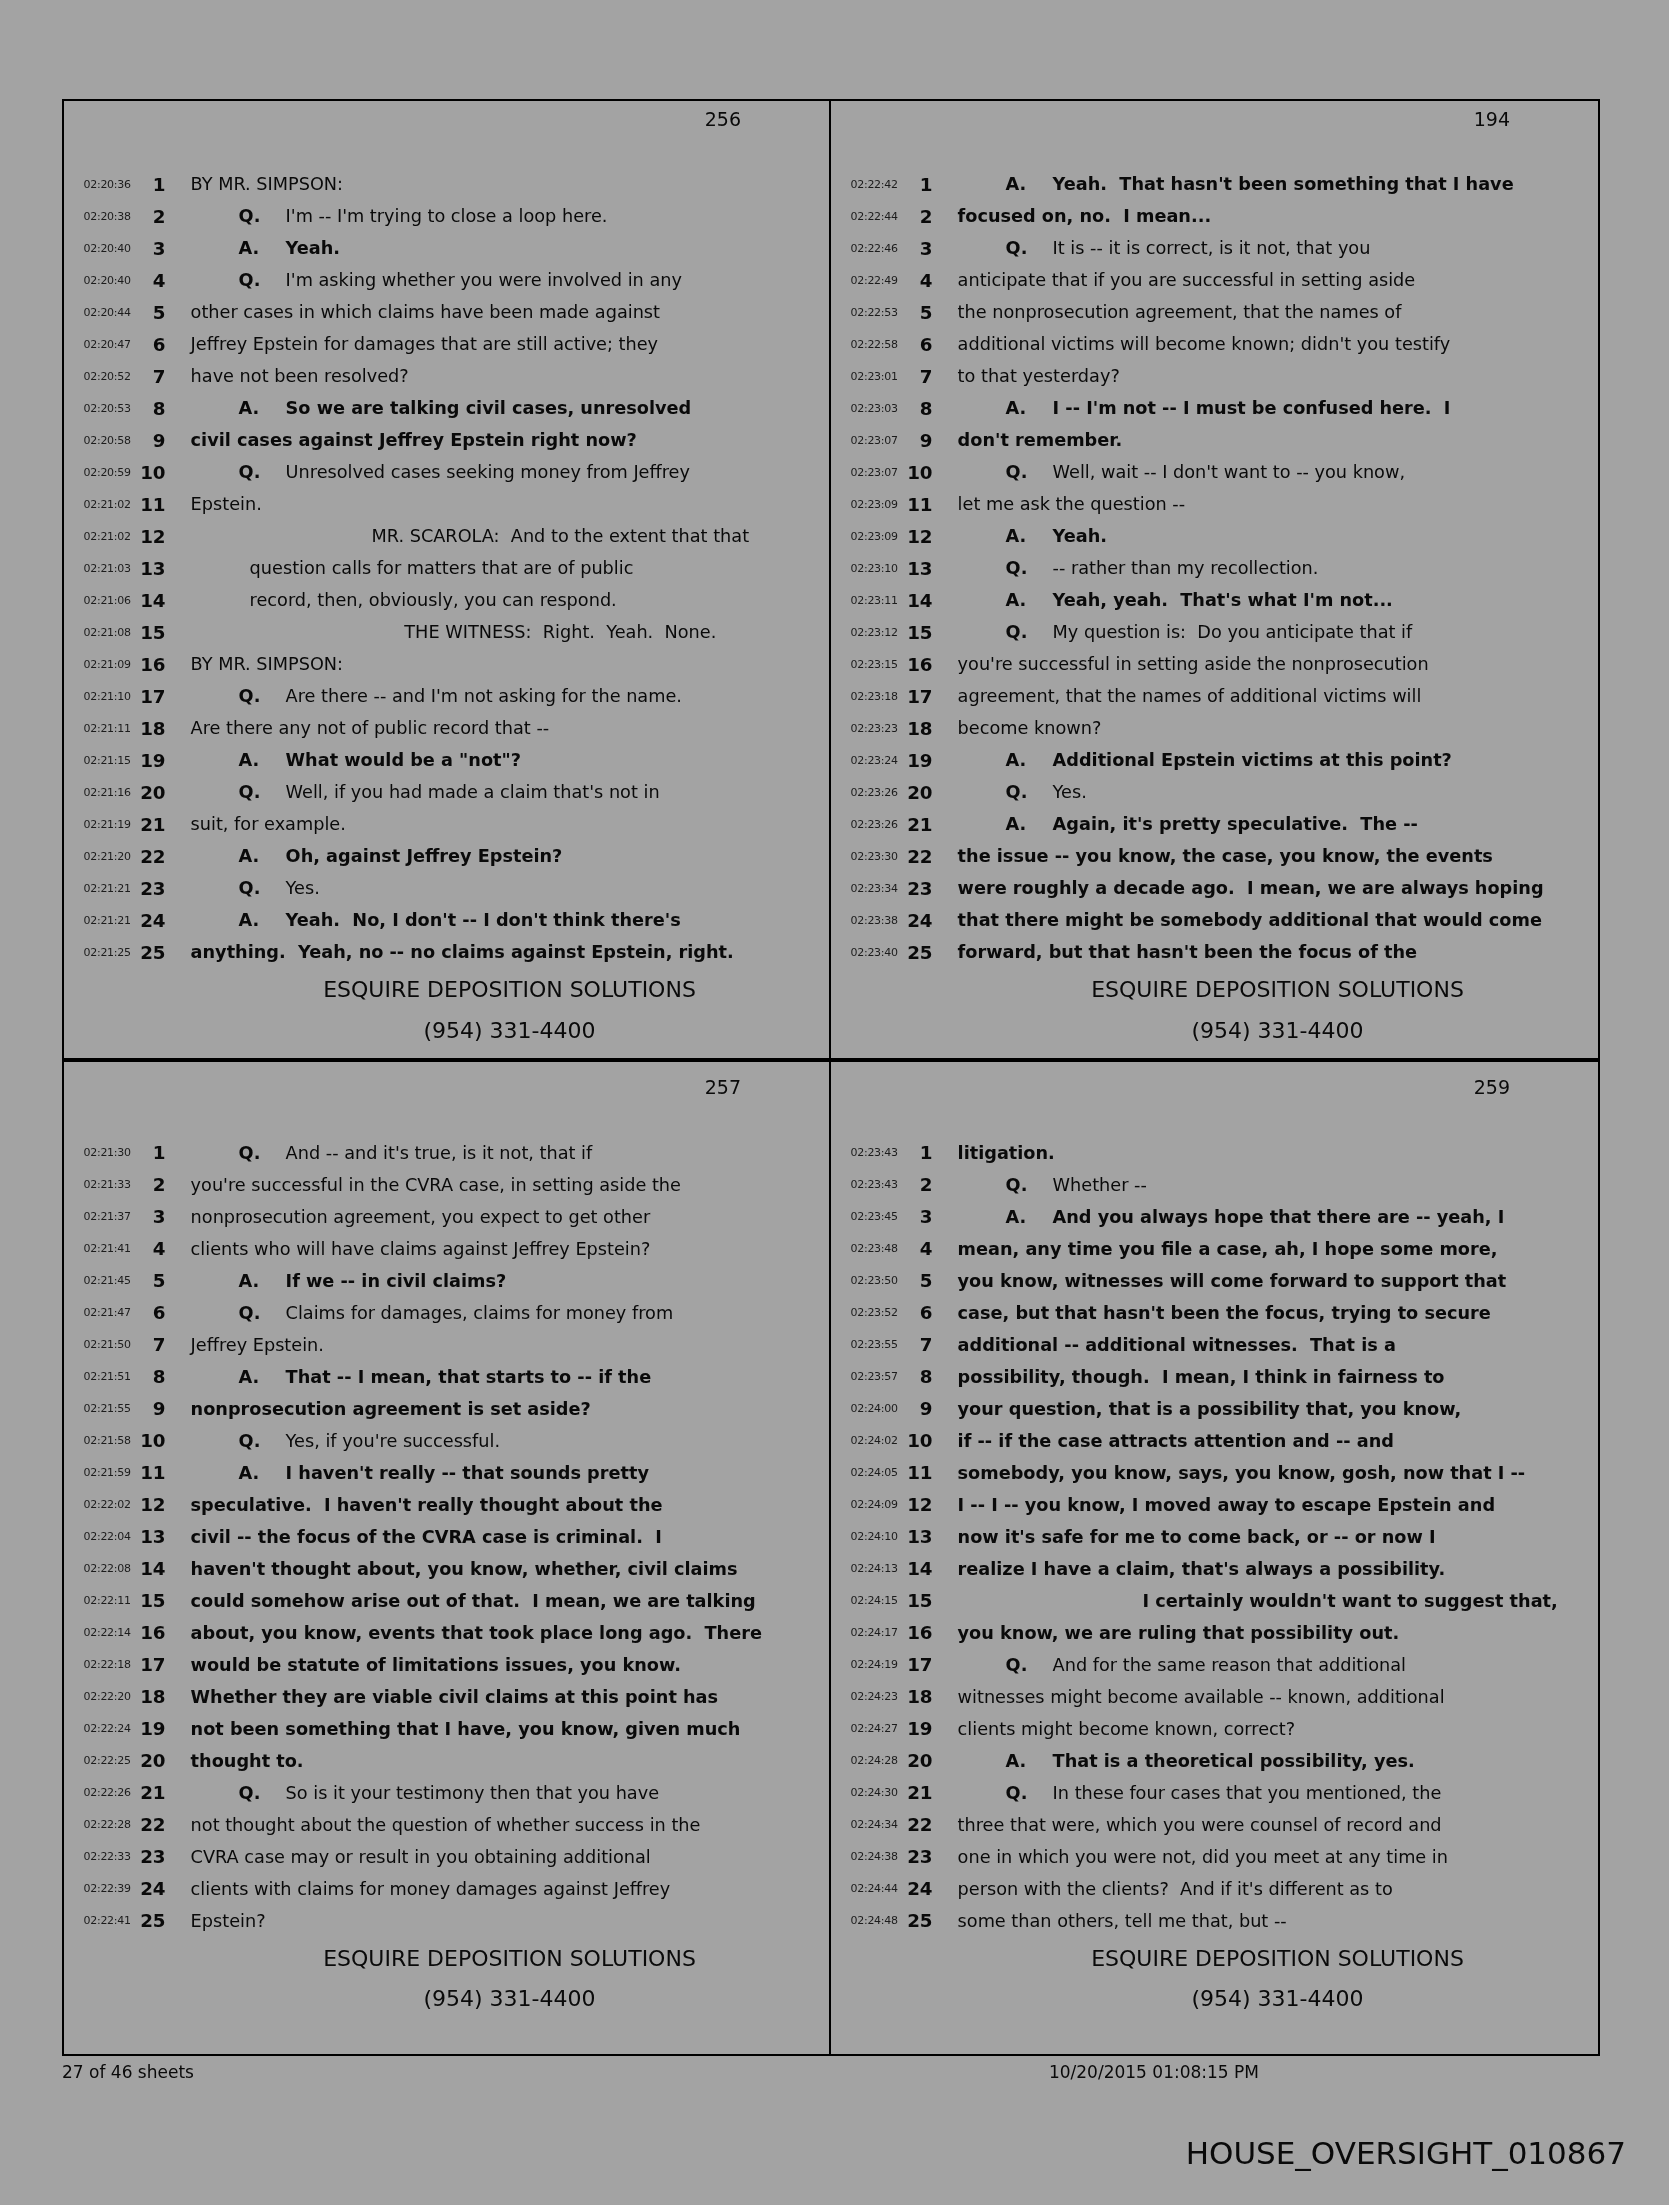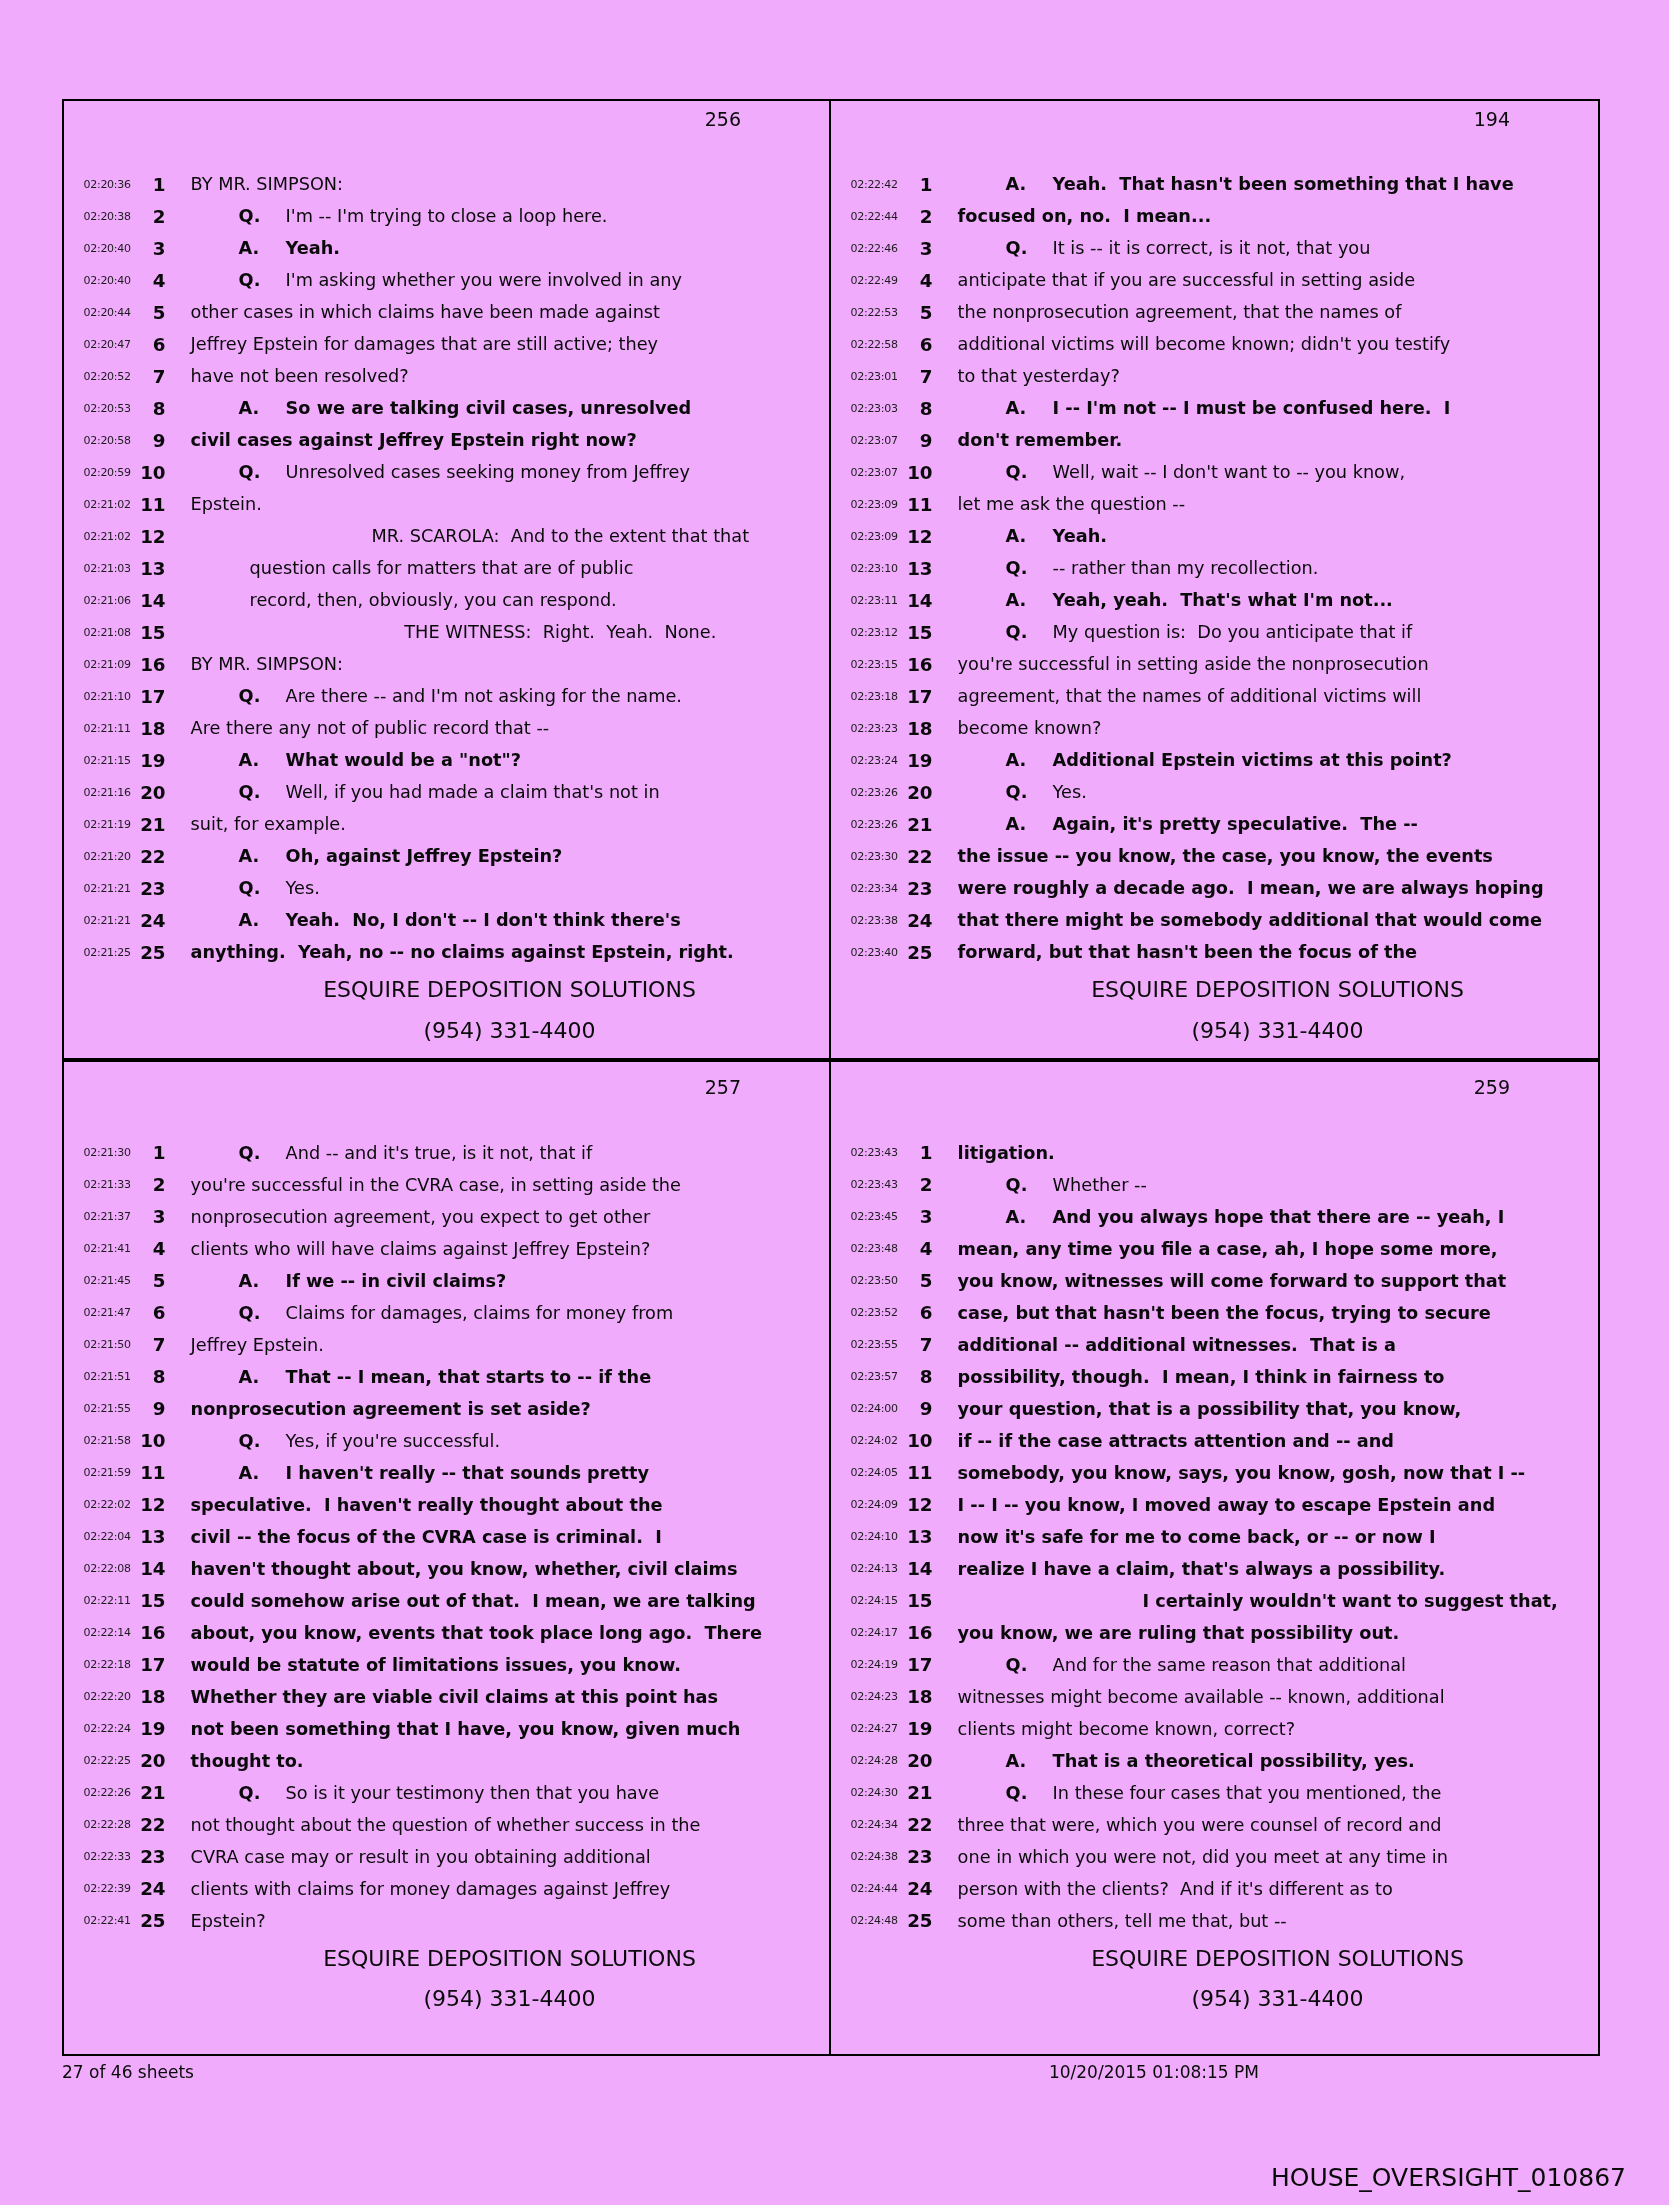--- a/index.html
+++ b/index.html
@@ -1,17 +1,17 @@
 <!DOCTYPE html>
 <html style="font-size:10.5px"><head>
 <meta charset="utf-8">
 <style>
   html,body{margin:0;padding:0;background:#fff;}
   body{width:1669px;height:2205px;position:relative;font-family:"DejaVu Sans","Liberation Sans",sans-serif;color:#0a0a0a;}
-  .sheet{position:absolute;inset:0;background:#f0abfc;}
+  .sheet{position:absolute;inset:0;background:#a3a3a3;}
   .box{position:absolute;left:62px;width:1538px;border:2.6px solid #000;box-sizing:border-box;display:flex;}
   .box-top{top:99px;height:961px;}
   .box-bottom{top:1060px;height:996px;}
   .cell{box-sizing:border-box;overflow:hidden;}
   .cell-left{width:767px;border-right:2.6px solid #000;}
   .cell-right{flex:1;}
   .page-number{font-size:19px;text-align:right;padding:6.5px 88px 0 0;height:27.5px;box-sizing:content-box;}
   .box-bottom .page-number{padding-top:14px;}
   .lines{margin-top:33px;}
   .line{height:32px;display:flex;align-items:center;}
@@ -24,21 +24,21 @@
   .i1{padding-left:48px;}
   .i2{padding-left:59px;}
   .i3{padding-left:101px;text-align:center;}
   .i4{padding-left:185px;}
   .vendor{margin-left:126px;text-align:center;font-size:22px;margin-top:9.2px;}
   .vendor-phone{margin-top:15.7px;}
   .footer-bar{position:absolute;top:2062px;left:0;width:1328px;height:26px;font-size:17px;}
   .footer-left{position:absolute;left:62px;top:0;}
   .footer-center{position:absolute;left:0;width:100%;text-align:center;top:0;}
   .footer-right{position:absolute;right:69px;top:0;}
-  .bates{position:absolute;right:43px;top:2135px;font-size:25px;letter-spacing:0px;margin-top:28px;}
+  .bates{position:absolute;right:43px;top:2135px;font-size:31px;letter-spacing:0px;}
 </style>
 </head>
 <body>
 
 <div class="sheet">
 
   <div class="box box-top">
     <div class="cell cell-left">
       <div class="page-number">256</div>
       <div class="lines">

